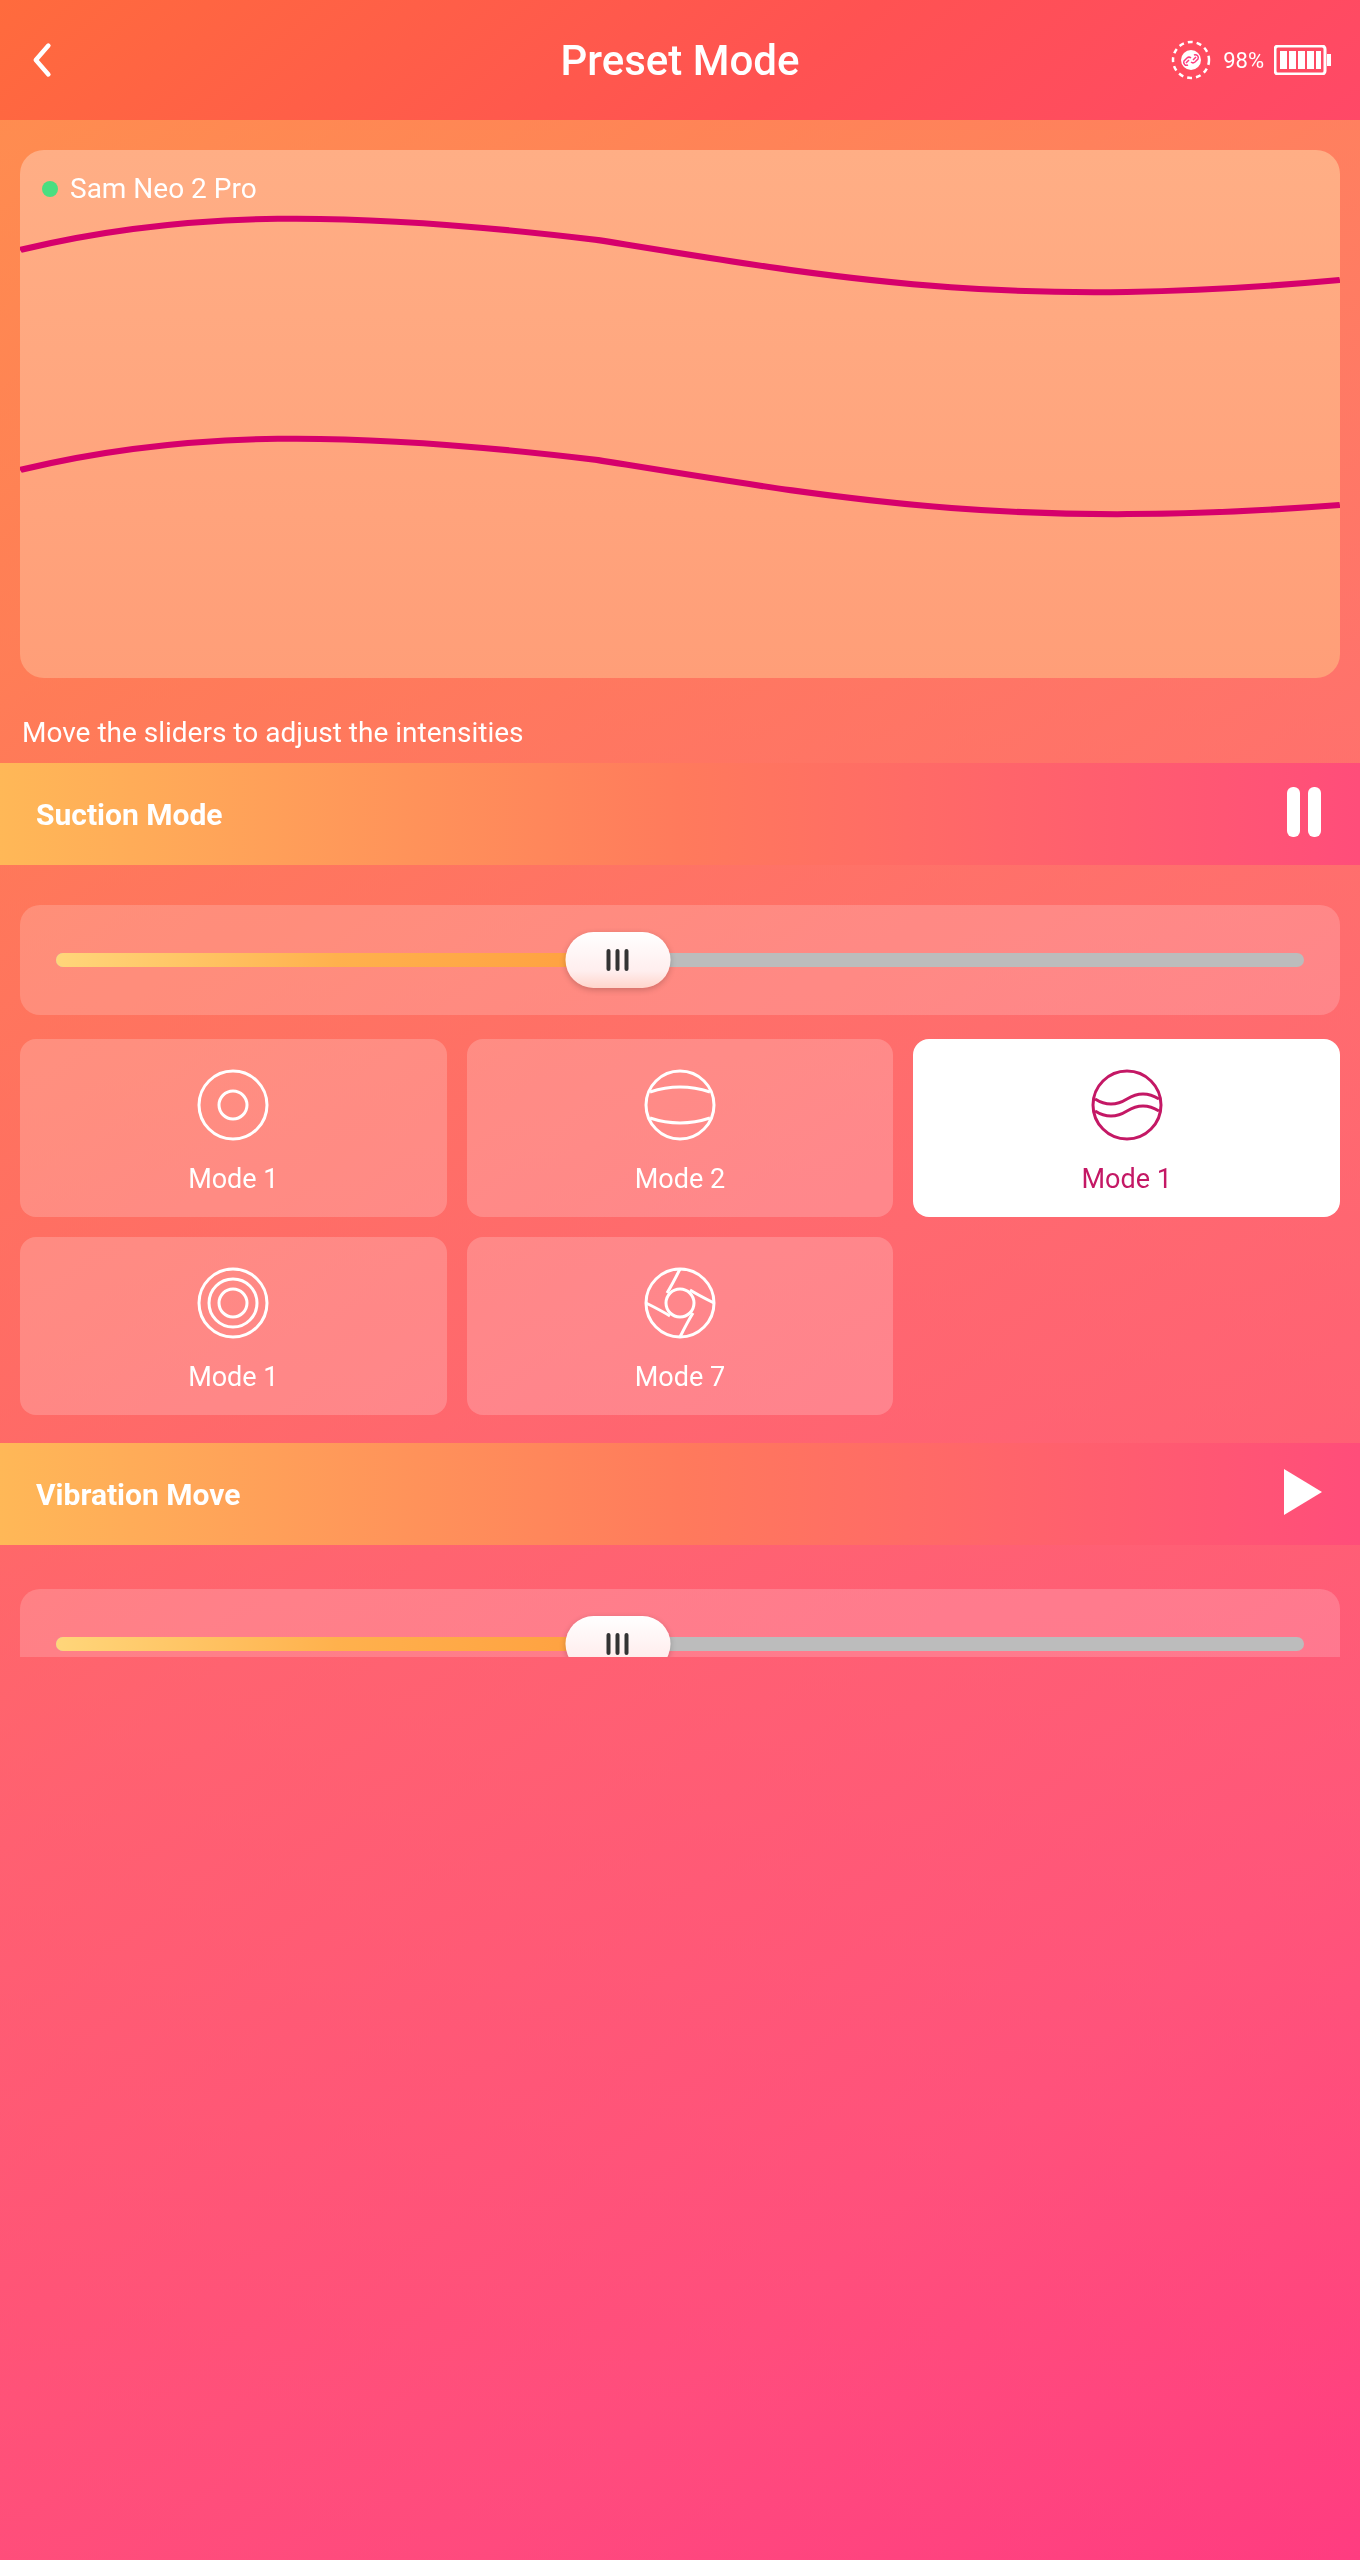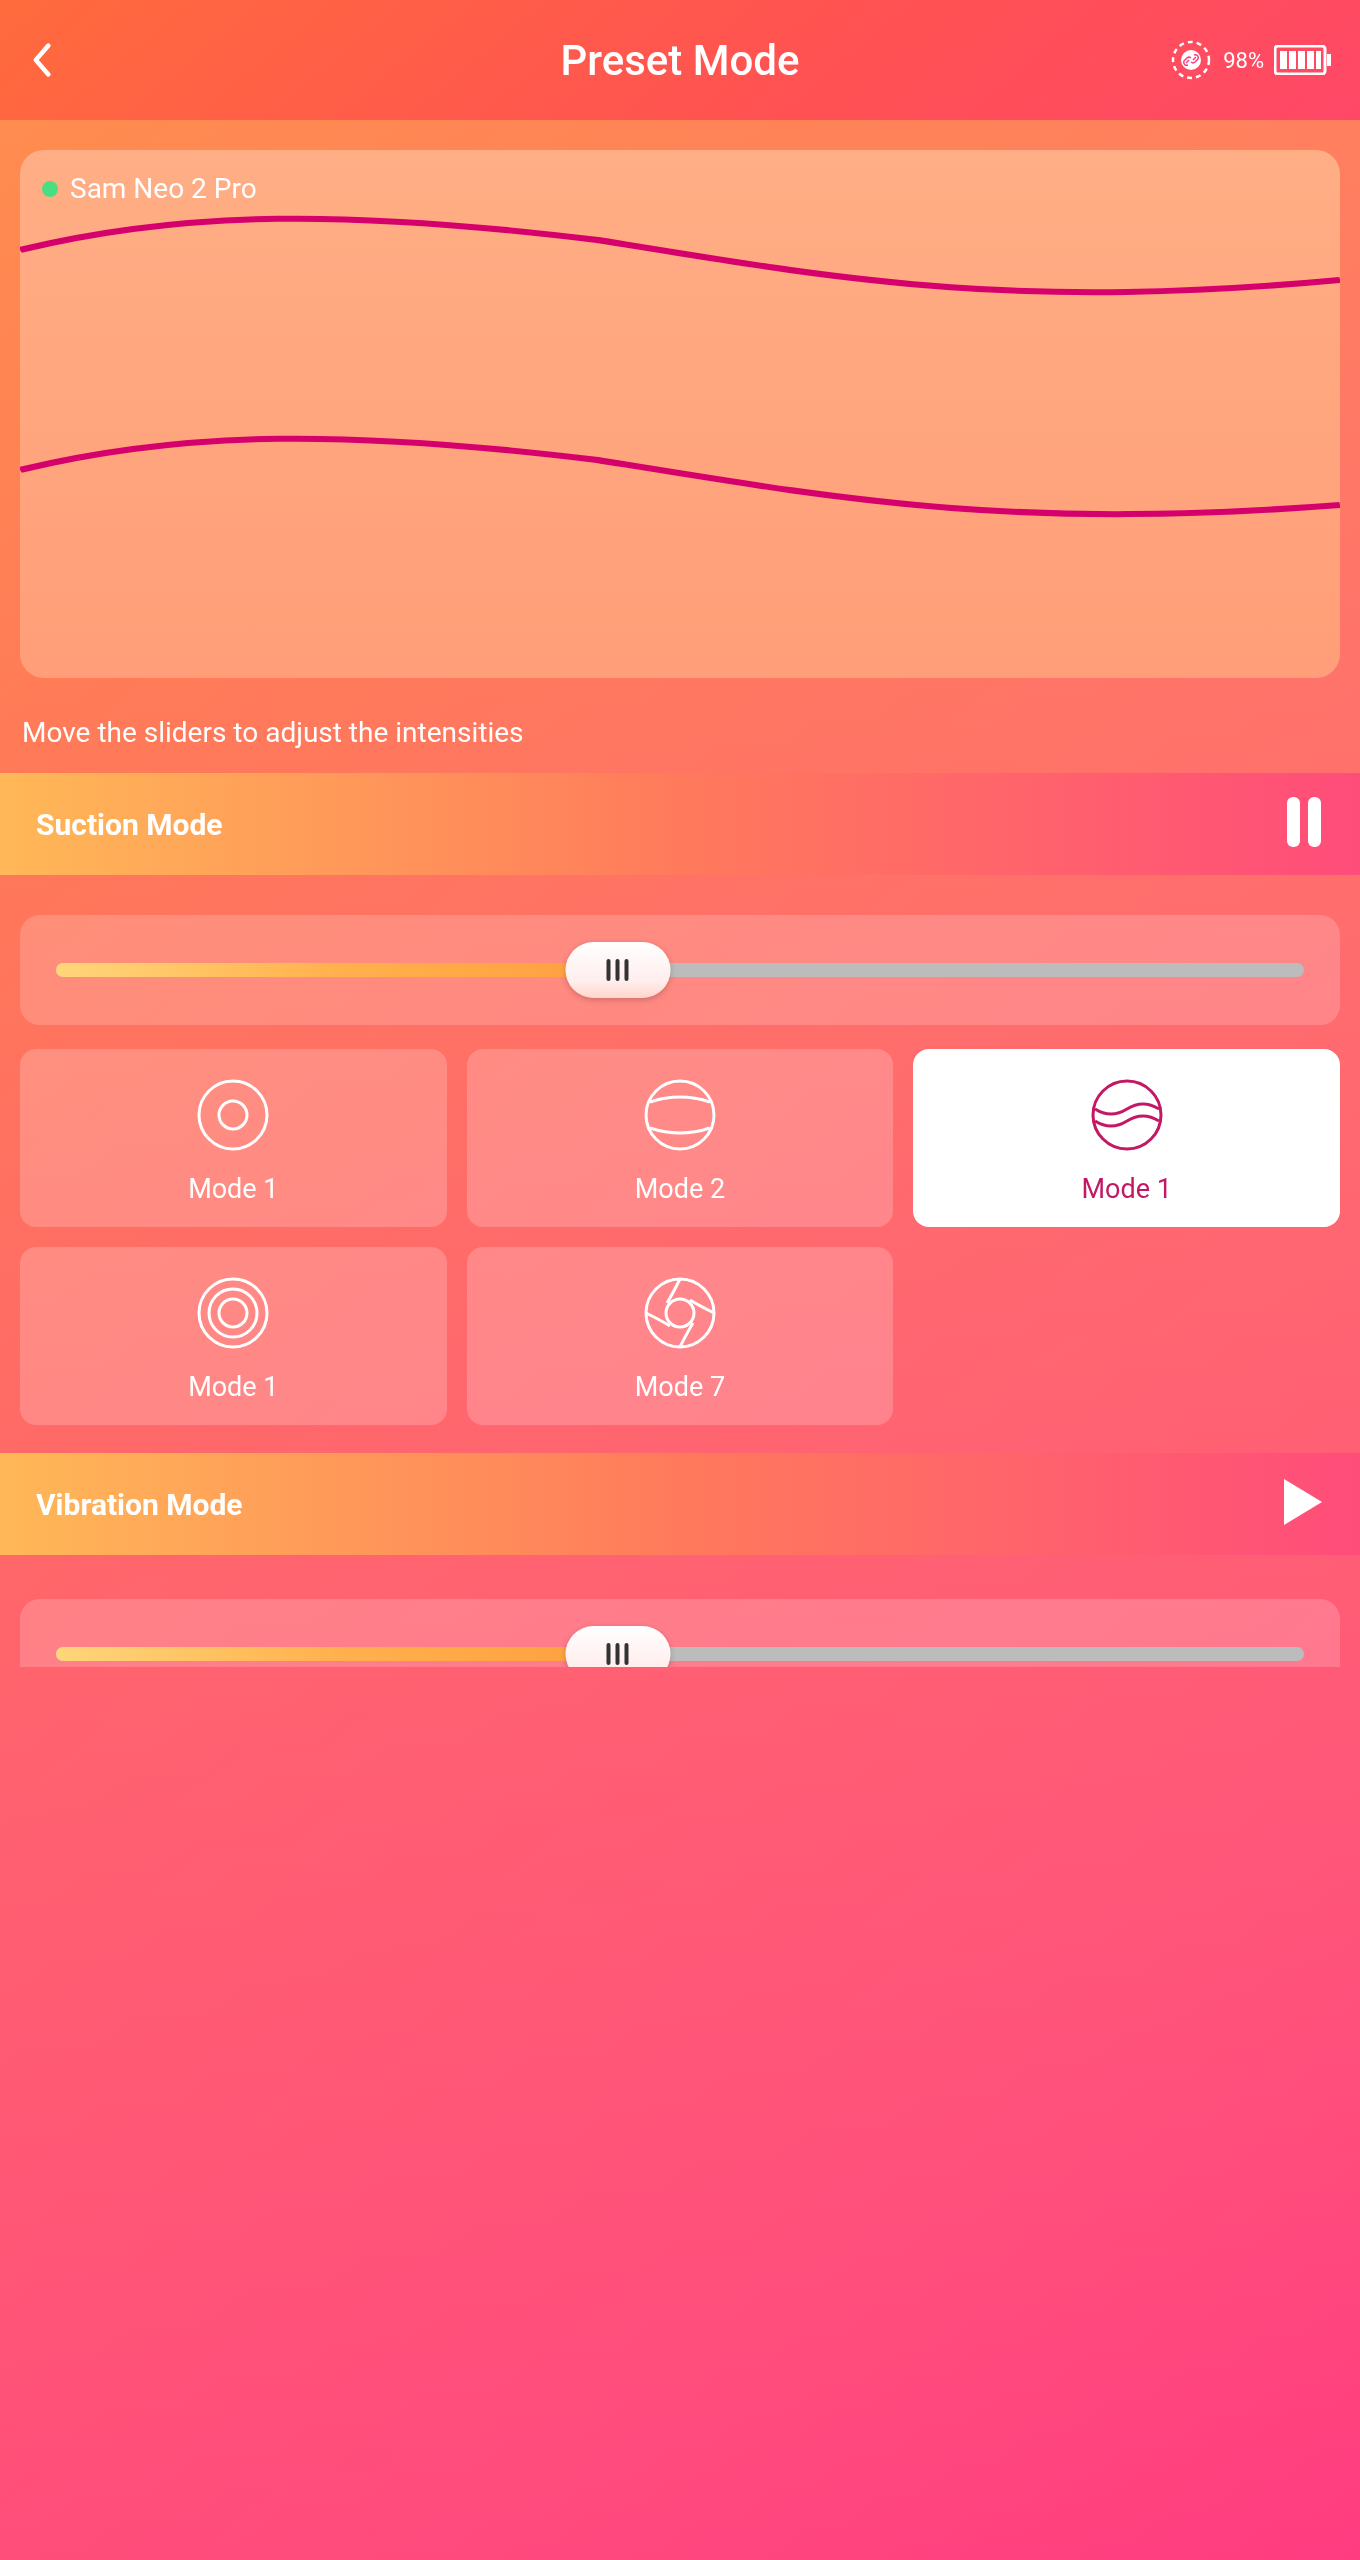--- a/index.html
+++ b/index.html
@@ -129,21 +129,21 @@
     
     .wave-path {
       fill: none;
       stroke: #d6006c;
       stroke-width: 6;
     }
     
     .instruction {
       font-size: 28px;
       color: white;
-      margin-bottom: 24px;
+      margin-bottom: 14px;
       padding: 0 2px;
     }
     
     
     .section-bar {
       display: flex;
       align-items: center;
       justify-content: space-between;
       padding: 24px 36px;
       margin: 0 -20px;
@@ -391,21 +391,21 @@
           <path class="mode-icon-stroke" d="M 72 38 Q 56 30 48 25"></path>
           <path class="mode-icon-stroke" d="M 38 72 Q 46 56 51 48"></path>
           <path class="mode-icon-stroke" d="M 4 38 Q 20 46 28 51"></path>
         </svg>
         <span class="mode-label">Mode 7</span>
       </div>
 
     </div>
 
     <div class="section-bar vibration-section">
-      <span class="section-title">Vibration Mode</span>
+      <span class="section-title">Vibration Move</span>
       <div class="play-icon">
         <svg width="44" height="50" viewBox="0 0 44 50">
           <path d="M 4 2 L 42 25 L 4 48 Z" fill="white"></path>
         </svg>
       </div>
     </div>
 
     <div class="slider-card-bottom">
       <div class="slider-track">
         <div class="slider-fill"></div>

